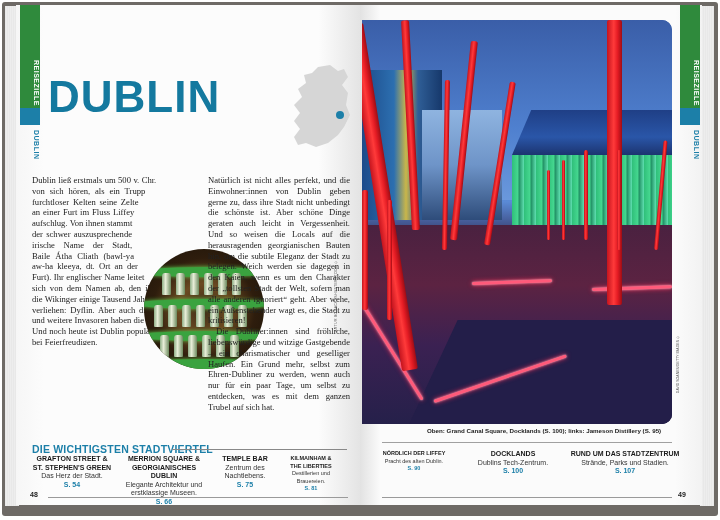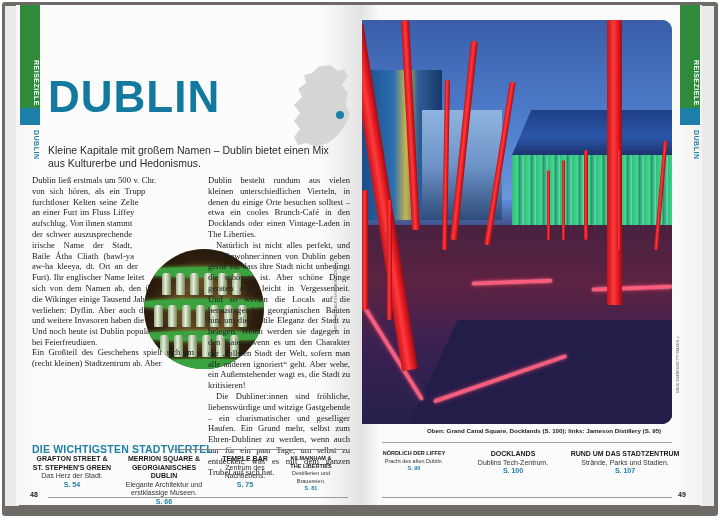--- a/index.html
+++ b/index.html
@@ -85,21 +85,20 @@
     </div>
     <div class="side-tab tab-blue" style="left:4px; top:103px; height:17px;"></div>
     <div class="tab-text blue" style="left:4px; top:125px;">DUBLIN</div>
 
     <svg class="ireland-map" viewBox="0 0 70 90">
       <path d="M30 4 L42 2 L50 8 L56 6 L60 14 L54 22 L60 30 L58 42 L62 52 L56 64 L50 72 L40 80 L28 84 L18 80 L10 82 L6 74 L12 66 L6 58 L12 50 L6 42 L14 34 L10 26 L18 20 L16 12 L24 10 Z" fill="#d6d6d6"></path>
       <circle cx="52" cy="52" r="4" fill="#1c7fa8"></circle>
     </svg>
 
     <div class="title">DUBLIN</div>
-    <div class="intro">Kleine Kapitale mit großem Namen – Dublin bietet einen Mix aus Kulturerbe und Hedonismus.</div>
 
     <div class="col-a-wrap" style="left: 16px; height: 170px; overflow: hidden;">
         <div class="float-circle"></div>
         <p>Dublin ließ erstmals um 500 v. Chr. von sich hören, als ein Trupp furchtloser Kelten seine Zelte an einer Furt im Fluss Liffey aufschlug. Von ihnen stammt der schwer auszusprechende irische Name der Stadt, Baile Átha Cliath (bawl-ya aw-ha kleeya, dt. Ort an der Furt). Ihr englischer Name leitet sich von dem Namen ab, den ihr die Wikinger einige Tausend Jahre später verliehen: Dyflin. Aber auch die Normannen und weitere Invasoren haben die Stadt geprägt. Und noch heute ist Dublin populär – aber eher bei Feierfreudigen.</p>
       </div>
 
     <div class="circle-photo" style="left:128px; top:244px;">
       <div class="shelf" style="top:18px;"></div>
       <div class="shelf" style="top:50px;"></div>
       <div class="shelf" style="top:82px;"></div>
@@ -118,26 +117,22 @@
         <div class="bottle" style="left:80px; top:56px;"></div>
         <div class="bottle" style="left:94px; top:56px;"></div>
       <div class="bottle" style="left:16px; top:86px;"></div>
         <div class="bottle" style="left:30px; top:86px;"></div>
         <div class="bottle" style="left:44px; top:86px;"></div>
         <div class="bottle" style="left:58px; top:86px;"></div>
         <div class="bottle" style="left:72px; top:86px;"></div>
         <div class="bottle" style="left:86px; top:86px;"></div>
     </div>
 
-    <div class="col" style="left:16px; top:342px; width:162px;">
-      <p>Ein Großteil des Geschehens spielt sich im (recht kleinen) Stadtzentrum ab. Aber</p>
-    </div>
 
     <div class="col col-b" style="left:192px;">
-      <p>Dublin besteht rundum aus vielen kleinen unterschiedlichen Vierteln, in denen du einige Orte besuchen solltest – etwa ein cooles Brunch-Café in den Docklands oder einen Vintage-Laden in The Liberties.</p>
       <p>Natürlich ist nicht alles perfekt, und die Einwohner:innen von Dublin geben gerne zu, dass ihre Stadt nicht unbedingt die schönste ist. Aber schöne Dinge geraten auch leicht in Vergessenheit. Und so weisen die Locals auf die herausragenden georgianischen Bauten hin, um die subtile Eleganz der Stadt zu belegen. Weich werden sie dagegen in den Kaien, wenn es um den Charakter der „tollsten Stadt der Welt, sofern man alle anderen ignoriert“ geht. Aber wehe, ein Außenstehender wagt es, die Stadt zu kritisieren!</p>
       <p>Die Dubliner:innen sind fröhliche, liebenswürdige und witzige Gastgebende – ein charismatischer und geselliger Haufen. Ein Grund mehr, selbst zum Ehren-Dubliner zu werden, wenn auch nur für ein paar Tage, um selbst zu entdecken, was es mit dem ganzen Trubel auf sich hat.</p>
     </div>
 
     <div class="credit-vert" style="left:318px;">ARTUR BOGACKI/SHUTTERSTOCK ©</div>
 
     <div class="section-head" style="left:16px;">DIE WICHTIGSTEN STADTVIERTEL</div>
     <div class="section-rule" style="left:156px;"></div>
 
     <div class="district" style="left:16px; top:450px; width:80px;">

